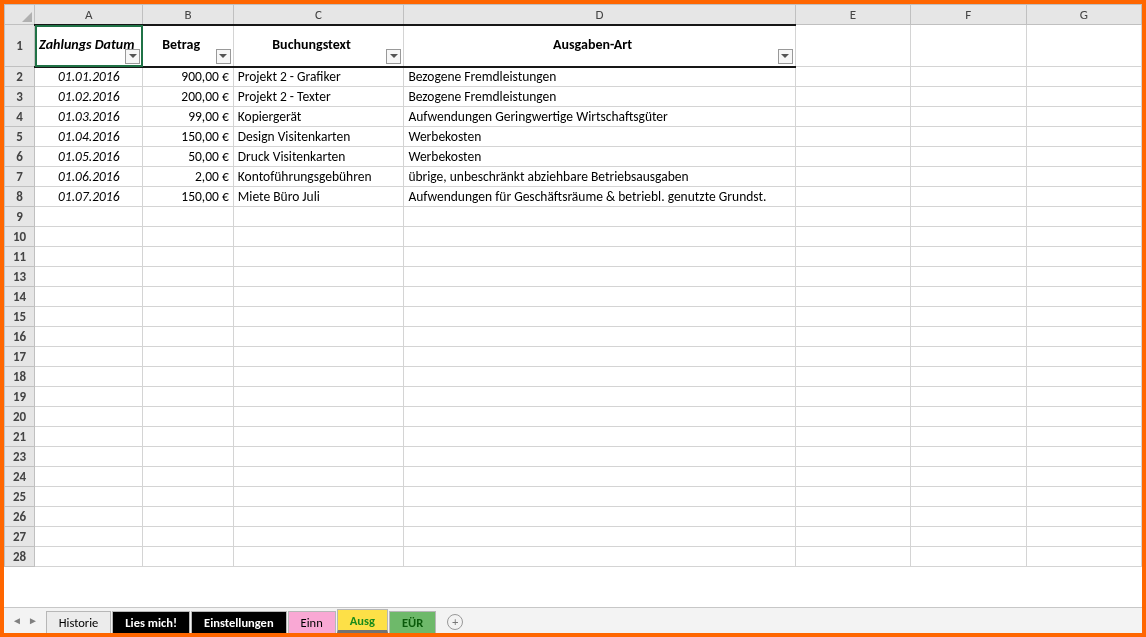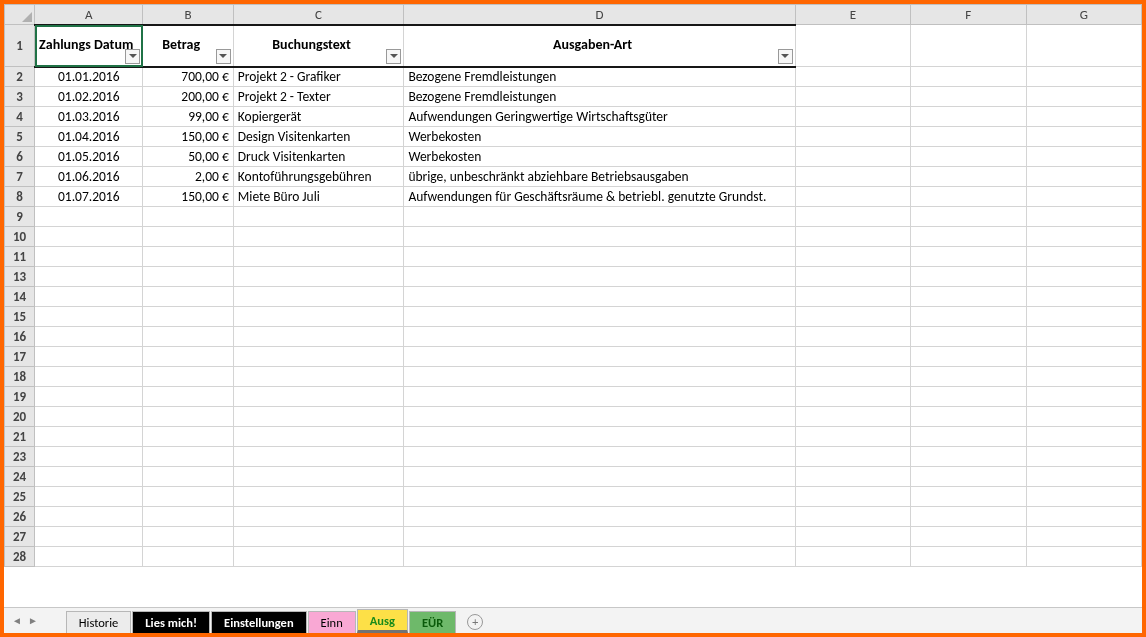--- a/index.html
+++ b/index.html
@@ -69,21 +69,21 @@
     font-weight: 600;
     text-align: center;
     height: 42px;
     position: relative;
     line-height: 1.15;
     vertical-align: middle;
     font-size: 14px;
   }
   tr.table-header td.cell.has-filter { padding-right: 18px; }
   
-  .thick-left { border-left: 2px solid #161616; }
+  .thick-left { border-left: 2px solid #161616; font-style: italic; }
   .thick-right { border-right: 2px solid #161616; }
   .hdr-div { border-right: 2px solid #161616; }
   tr.table-header td.cell { border-top:2px solid #161616; border-bottom:2px solid #161616;}
   tr.table-header td.cell.colA-sel {
     outline: 2px solid #1f7246;
     outline-offset: -2px;
   }
   .filter-btn {
     position: absolute;
     right: 2px;
@@ -197,21 +197,21 @@
     </td>
     <td class="cell" style="border-top:1px solid #d4d4d4;border-bottom:1px solid #d4d4d4;"></td>
     <td class="cell" style="border-top:1px solid #d4d4d4;border-bottom:1px solid #d4d4d4;"></td>
     <td class="cell" style="border-top:1px solid #d4d4d4;border-bottom:1px solid #d4d4d4;"></td>
   </tr>
   </tbody>
       <tbody id="data-body">
         <tr>
           <th class="row-hdr">2</th>
           <td class="cell date hdr-div thick-left">01.01.2016</td>
-          <td class="cell amount hdr-div">700,00 €</td>
+          <td class="cell amount hdr-div">900,00 €</td>
           <td class="cell hdr-div">Projekt 2 - Grafiker</td>
           <td class="cell thick-right">Bezogene Fremdleistungen</td>
           <td class="cell"></td>
           <td class="cell"></td>
           <td class="cell"></td>
         </tr>
         <tr>
           <th class="row-hdr">3</th>
           <td class="cell date hdr-div thick-left">01.02.2016</td>
           <td class="cell amount hdr-div">200,00 €</td>
@@ -453,21 +453,21 @@
         </tr>
       </tbody>
 </table>
 </div>
 
 <div class="tabs-bar">
   <div class="tab-nav">
     <span>◄</span>
     <span>►</span>
   </div>
-  <div id="tabs-holder" style="display:flex;margin-left:20px;">
+  <div id="tabs-holder" style="display:flex;">
       <div class="tab ">Historie</div>
       <div class="tab black">Lies mich!</div>
       <div class="tab black">Einstellungen</div>
       <div class="tab yellow">Einn</div>
       <div class="tab active">Ausg</div>
       <div class="tab eur">EÜR</div>
     </div>
   <div class="tab add">
     <span class="circ">+</span>
   </div>

